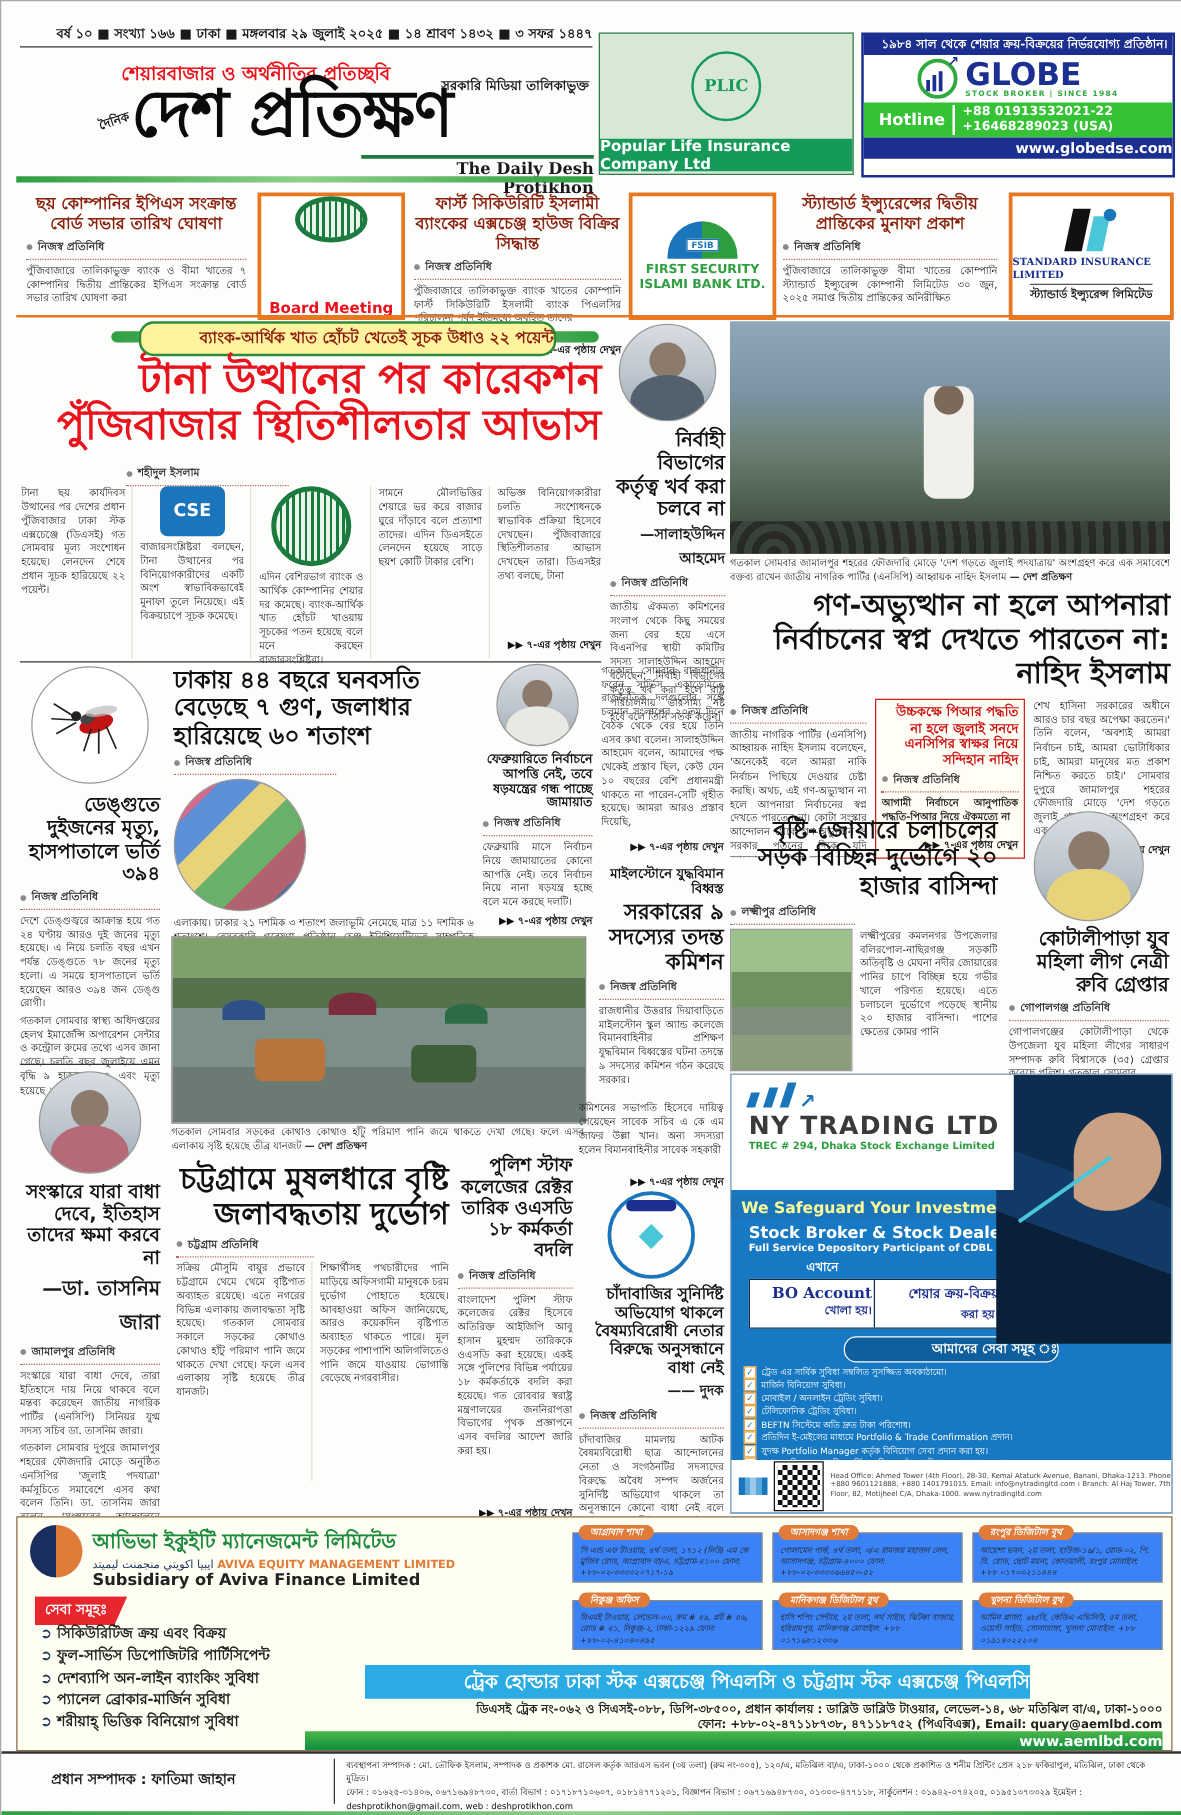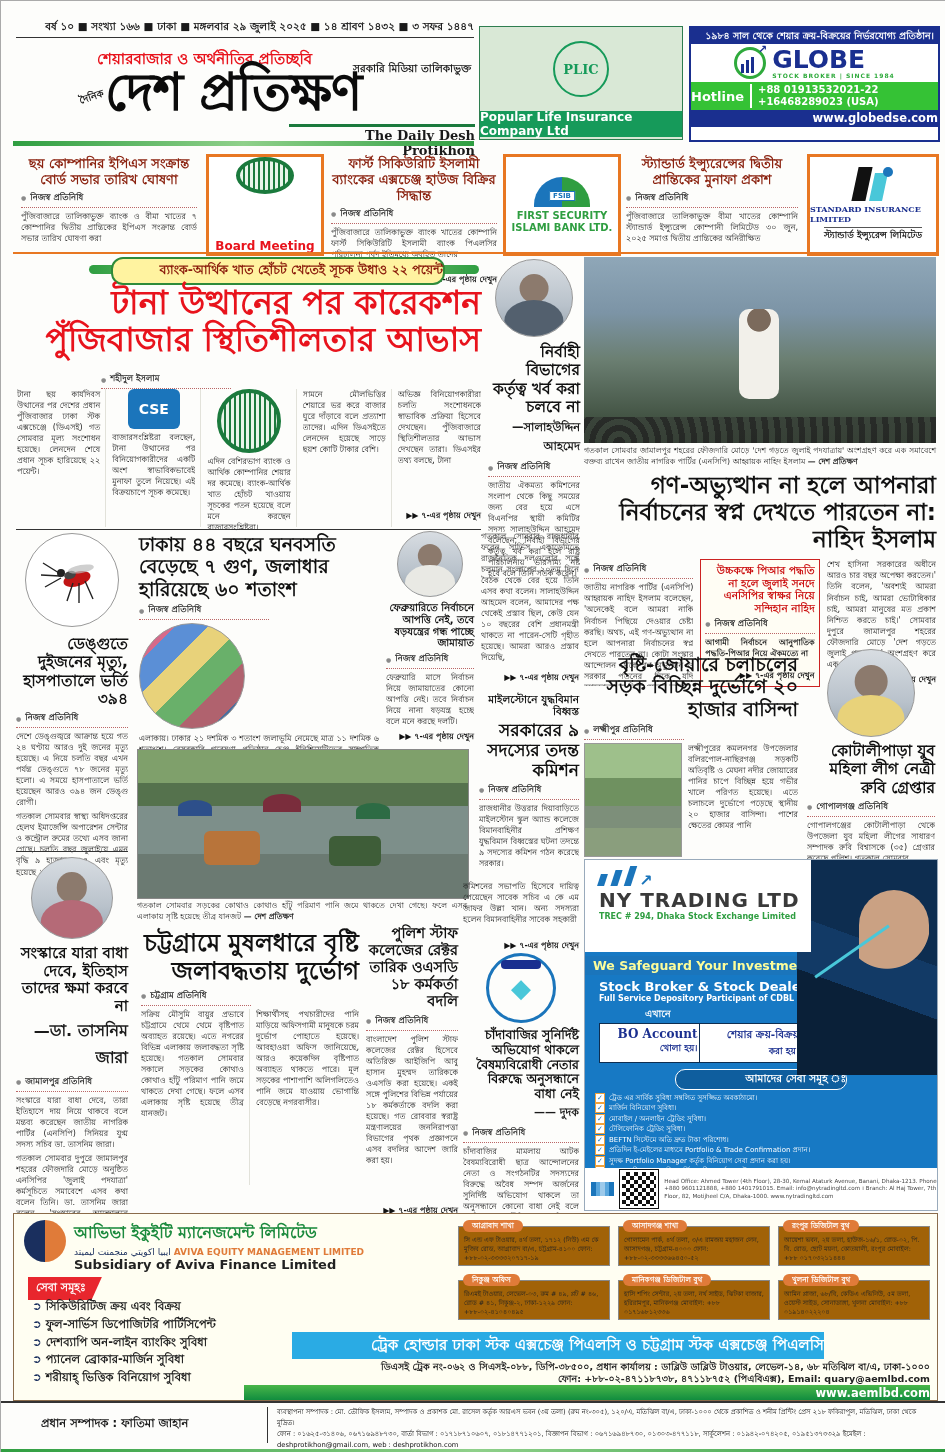--- a/index.html
+++ b/index.html
@@ -27,21 +27,21 @@
   .p-white::after{background:#e9e9e4;}
   .p-pink::after{background:#b56a77;}
   .teaser-t{font-size:13px;font-weight:bold;color:#8b2310;line-height:1.22;text-align:center;}
   .logo-box{border:3px solid #e87722;background:#fff;display:flex;flex-direction:column;
             align-items:center;justify-content:center;gap:3px;}
   .col-split{display:flex;gap:6px;}
   .col-split>div{flex:1;border-right:1px solid #e2e2da;padding-right:5px;}
   .col-split>div:last-child{border-right:none;padding-right:0;}
   .chk{display:inline-block;width:8px;height:8px;background:#fff;border:1px solid #f0a23c;
        color:#1b75bb;font-size:7px;line-height:8px;text-align:center;font-weight:bold;margin-right:4px;}
-  .branch{position:relative;border:1px solid #888;background:#a16207;padding:9px 5px 2px 5px;font-size:6.4px;line-height:1.4;color:#222;}
+  .branch{position:relative;border:1px solid #888;background:#3b82f6;padding:9px 5px 2px 5px;font-size:6.4px;line-height:1.4;color:#222;font-style:italic;}
   .branch .pill{position:absolute;top:-7px;left:4px;background:#e07b39;color:#fff;font-weight:bold;
        font-size:7.3px;padding:1px 9px;border-radius:8px;white-space:nowrap;}
   .ribbon{background:#e8262d;color:#fff;font-weight:bold;font-size:11px;padding:2px 16px 2px 8px;
        clip-path:polygon(0 0,100% 0,86% 100%,0 100%);display:inline-block;}
 </style>
 </head>
 <body>
 
 <div class="page">
 
@@ -69,21 +69,21 @@
         <span style="position:absolute;left:4px;bottom:3px;width:3px;height:9px;background:#1a2f8f;"></span>
         <span style="position:absolute;left:9px;bottom:3px;width:3px;height:13px;background:#1a2f8f;"></span>
         <span style="position:absolute;left:14px;bottom:3px;width:3px;height:16px;background:#1a2f8f;"></span>
         <span style="position:absolute;right:-4px;top:-7px;color:#1a2f8f;font-size:11px;font-weight:bold;">↗</span>
       </div>
       <div>
         <div style="font-size:25px;font-weight:bold;color:#1a2f8f;line-height:1;">GLOBE</div>
         <div style="font-size:6px;font-weight:bold;color:#2faa3c;letter-spacing:1px;">STOCK BROKER   |   SINCE 1984</div>
       </div>
     </div>
-    <div style="background:#35c235;color:#fff;display:flex;align-items:center;gap:6px;padding:1px 0;height:26px;">
+    <div style="background:#35c235;color:#fff;display:flex;align-items:center;gap:6px;padding:1px 12px;height:26px;">
       <span style="font-size:13px;font-weight:bold;">Hotline</span>
       <span style="border-left:2px solid #fff;padding-left:6px;font-size:10px;font-weight:bold;line-height:1.2;">
         <span>+88 01913532021-22</span><br>
         <span>+16468289023 (USA)</span>
       </span>
     </div>
     <div class="ctr" style="background:#1a2f8f;color:#fff;font-size:11.5px;font-weight:bold;height:17px;line-height:17px;">www.globedse.com</div>
   </div>
 
   <div class="abs" style="left:20px;top:155px;width:176px;">

